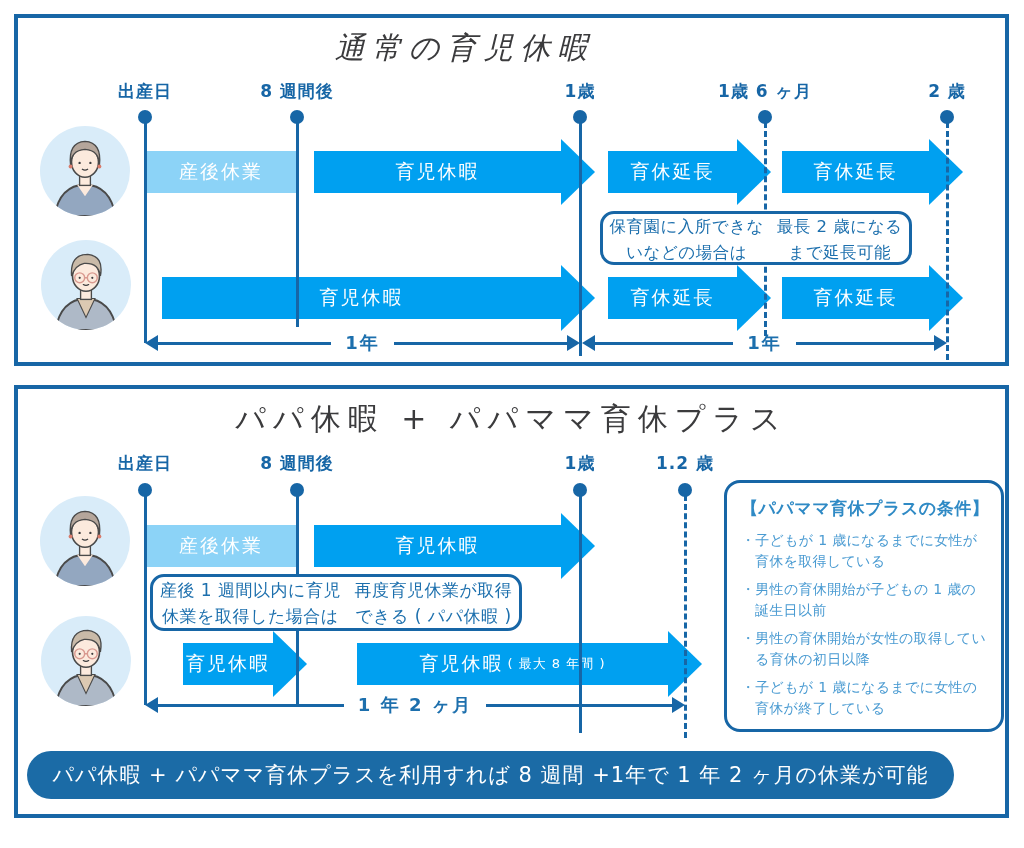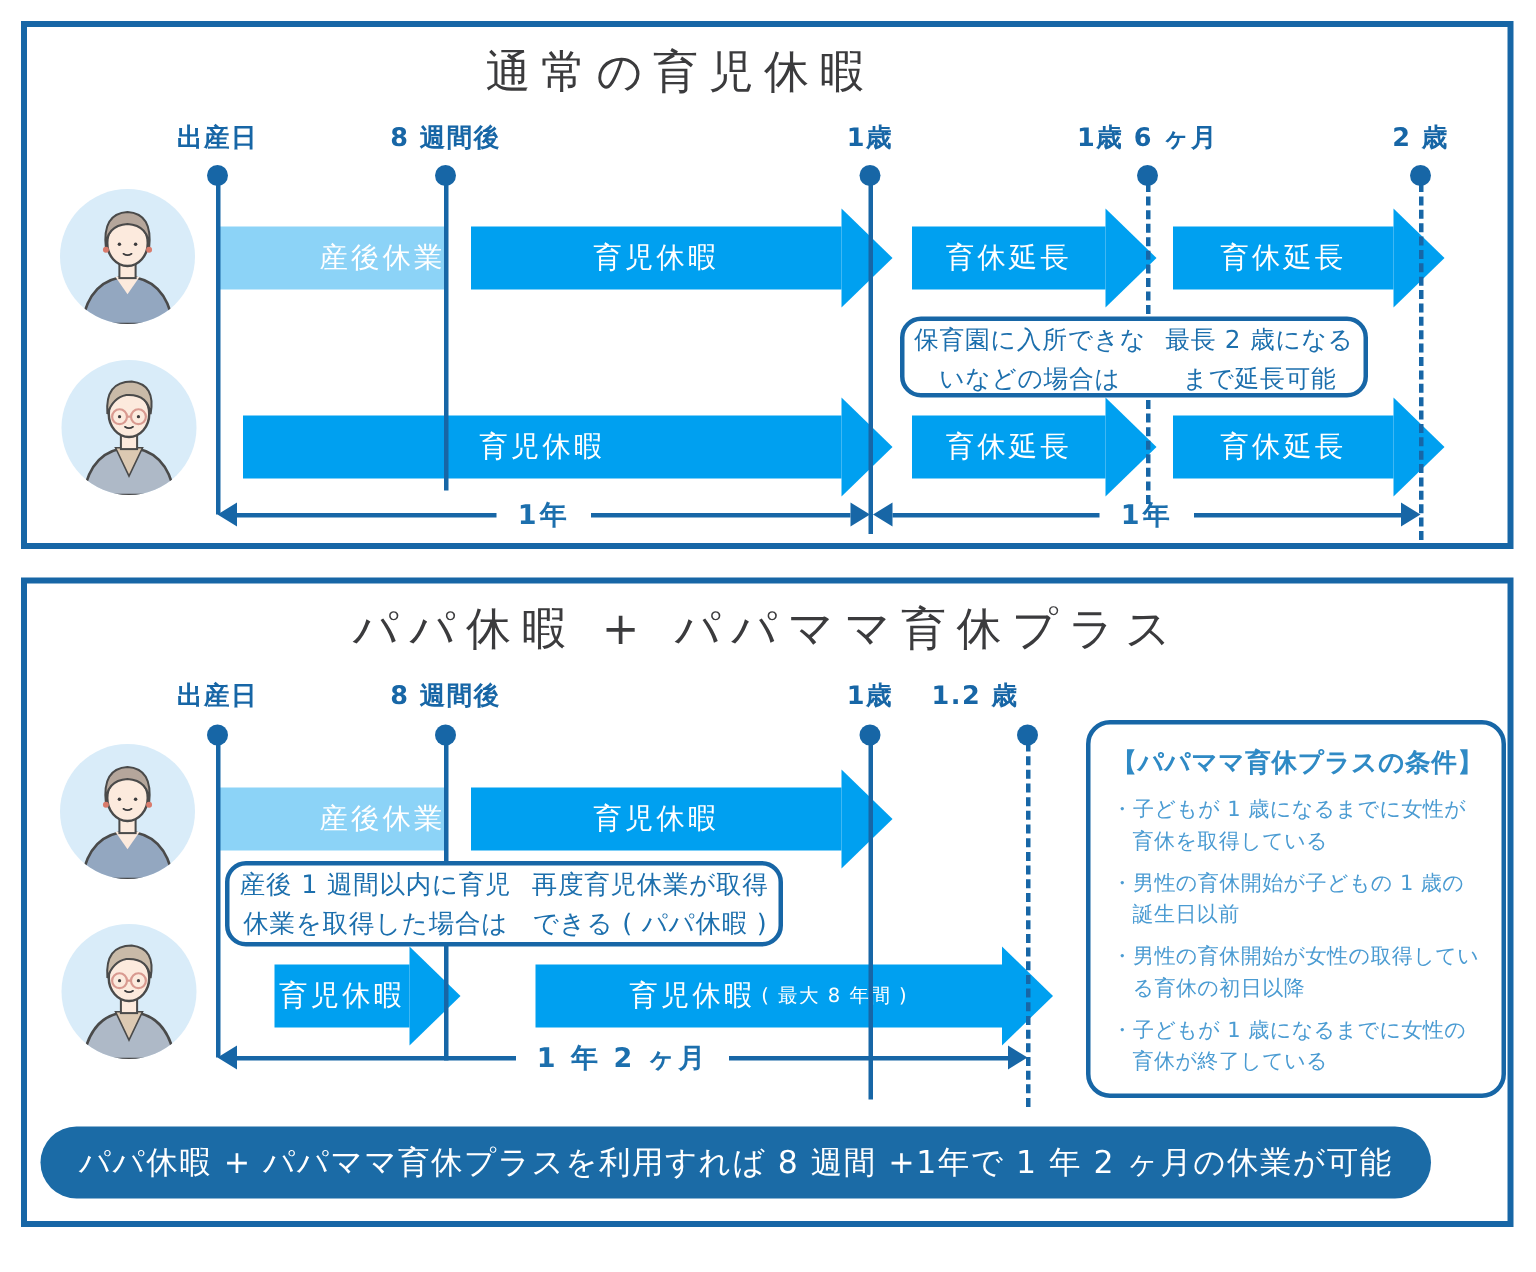--- a/index.html
+++ b/index.html
@@ -16,21 +16,21 @@
   html,body{margin:0;padding:0;background:#fff;}
   body{font-family:"DejaVu Sans","Liberation Sans",sans-serif;}
   .canvas{position:relative;width:1024px;height:848px;background:#fff;overflow:hidden;}
   .panel{position:absolute;border:4px solid var(--dark-blue);background:#fff;box-sizing:border-box;}
   .panel-title{position:absolute;text-align:center;color:var(--title-gray);font-size:30px;letter-spacing:7px;font-weight:500;z-index:1;}
   .marker-label{position:absolute;transform:translateX(-50%);font-size:17px;font-weight:600;color:var(--dark-blue);white-space:nowrap;letter-spacing:1px;z-index:5;}
   .dot{position:absolute;width:14px;height:14px;border-radius:50%;background:var(--dark-blue);z-index:5;}
   .vline{position:absolute;width:3px;background:var(--dark-blue);z-index:4;}
   .vline.dashed{background:none;width:0;border-left:3px dashed var(--dark-blue);}
   .bar{position:absolute;height:42px;display:flex;align-items:center;justify-content:center;color:#fff;font-size:19px;letter-spacing:2px;z-index:3;}
-  .bar.light{background:var(--light-blue);justify-content:flex-end;}
+  .bar.light{background:var(--light-blue);}
   .arrow{position:absolute;height:66px;display:flex;align-items:center;z-index:3;padding-left:17px;}
   .arrow .shaft{flex:1;height:42px;background:var(--accent-blue);display:flex;align-items:center;justify-content:center;color:#fff;font-size:19px;letter-spacing:2px;white-space:nowrap;}
   .arrow .shaft .sub{font-size:13px;letter-spacing:1px;margin-left:4px;}
   .arrow .head{width:0;height:0;border-top:33px solid transparent;border-bottom:33px solid transparent;border-left:34px solid var(--accent-blue);}
   .note{position:absolute;background:#fff;border:3px solid var(--dark-blue);border-radius:14px;display:flex;flex-direction:row;justify-content:center;text-align:center;color:var(--note-blue);font-size:16.5px;line-height:1.55;letter-spacing:0.5px;z-index:6;box-sizing:border-box;}
   .axis{position:absolute;height:20px;display:flex;align-items:center;color:var(--note-blue);z-index:2;}
   .axis .ln{flex:1;height:3px;background:var(--dark-blue);}
   .axis .cap-l{width:0;height:0;border-top:8px solid transparent;border-bottom:8px solid transparent;border-right:13px solid var(--dark-blue);}
   .axis .cap-r{width:0;height:0;border-top:8px solid transparent;border-bottom:8px solid transparent;border-left:13px solid var(--dark-blue);}
   .axis .lbl{padding:0 14px;font-size:18px;font-weight:600;letter-spacing:2px;white-space:nowrap;}
@@ -41,21 +41,21 @@
   .conditions ul{list-style:none;margin:0;padding:0;}
   .conditions li{color:var(--cond-text-blue);font-size:14px;font-weight:500;line-height:1.5;margin-bottom:7px;text-indent:-1em;padding-left:1em;letter-spacing:0.3px;}
   .banner{position:absolute;background:var(--banner-blue);color:#fff;border-radius:24px;display:flex;align-items:center;justify-content:center;font-size:21px;letter-spacing:1px;white-space:nowrap;z-index:7;}
 </style>
 </head>
 <body>
 
 <div class="canvas">
 
   <div class="panel" style="left:14px;top:14px;width:995px;height:352px;"></div>
-  <div class="panel-title" style="left:14px;top:28px;width:879px;">通常の育児休暇</div>
+  <div class="panel-title" style="left:25px;top:28px;width:879px;font-style:italic;">通常の育児休暇</div>
 
   <div class="marker-label" style="left:145px;top:80px;">出産日</div>
   <div class="marker-label" style="left:297px;top:80px;">8 週間後</div>
   <div class="marker-label" style="left:580px;top:80px;">1歳</div>
   <div class="marker-label" style="left:765px;top:80px;">1歳 6 ヶ月</div>
   <div class="marker-label" style="left:947px;top:80px;">2 歳</div>
 
   <div class="dot" style="left:138px;top:110px;"></div>
   <div class="dot" style="left:290px;top:110px;"></div>
   <div class="dot" style="left:573px;top:110px;"></div>
@@ -158,21 +158,21 @@
     <div class="ln"></div>
     <div class="cap-r"></div>
   </div>
 
   <div class="panel" style="left:14px;top:385px;width:995px;height:433px;"></div>
   <div class="panel-title" style="left:14px;top:399px;width:995px;">パパ休暇 + パパママ育休プラス</div>
 
   <div class="marker-label" style="left:145px;top:452px;">出産日</div>
   <div class="marker-label" style="left:297px;top:452px;">8 週間後</div>
   <div class="marker-label" style="left:580px;top:452px;">1歳</div>
-  <div class="marker-label" style="left:650px;top:452px;">1.2 歳</div>
+  <div class="marker-label" style="left:685px;top:452px;">1.2 歳</div>
 
   <div class="dot" style="left:138px;top:483px;"></div>
   <div class="dot" style="left:290px;top:483px;"></div>
   <div class="dot" style="left:573px;top:483px;"></div>
   <div class="dot" style="left:678px;top:483px;"></div>
 
   <div class="vline" style="left:143.5px;top:495px;height:210px;"></div>
   <div class="vline" style="left:295.5px;top:495px;height:212px;"></div>
   <div class="vline" style="left:578.5px;top:495px;height:238px;"></div>
   <div class="vline dashed" style="left:683.5px;top:495px;height:243px;"></div>

